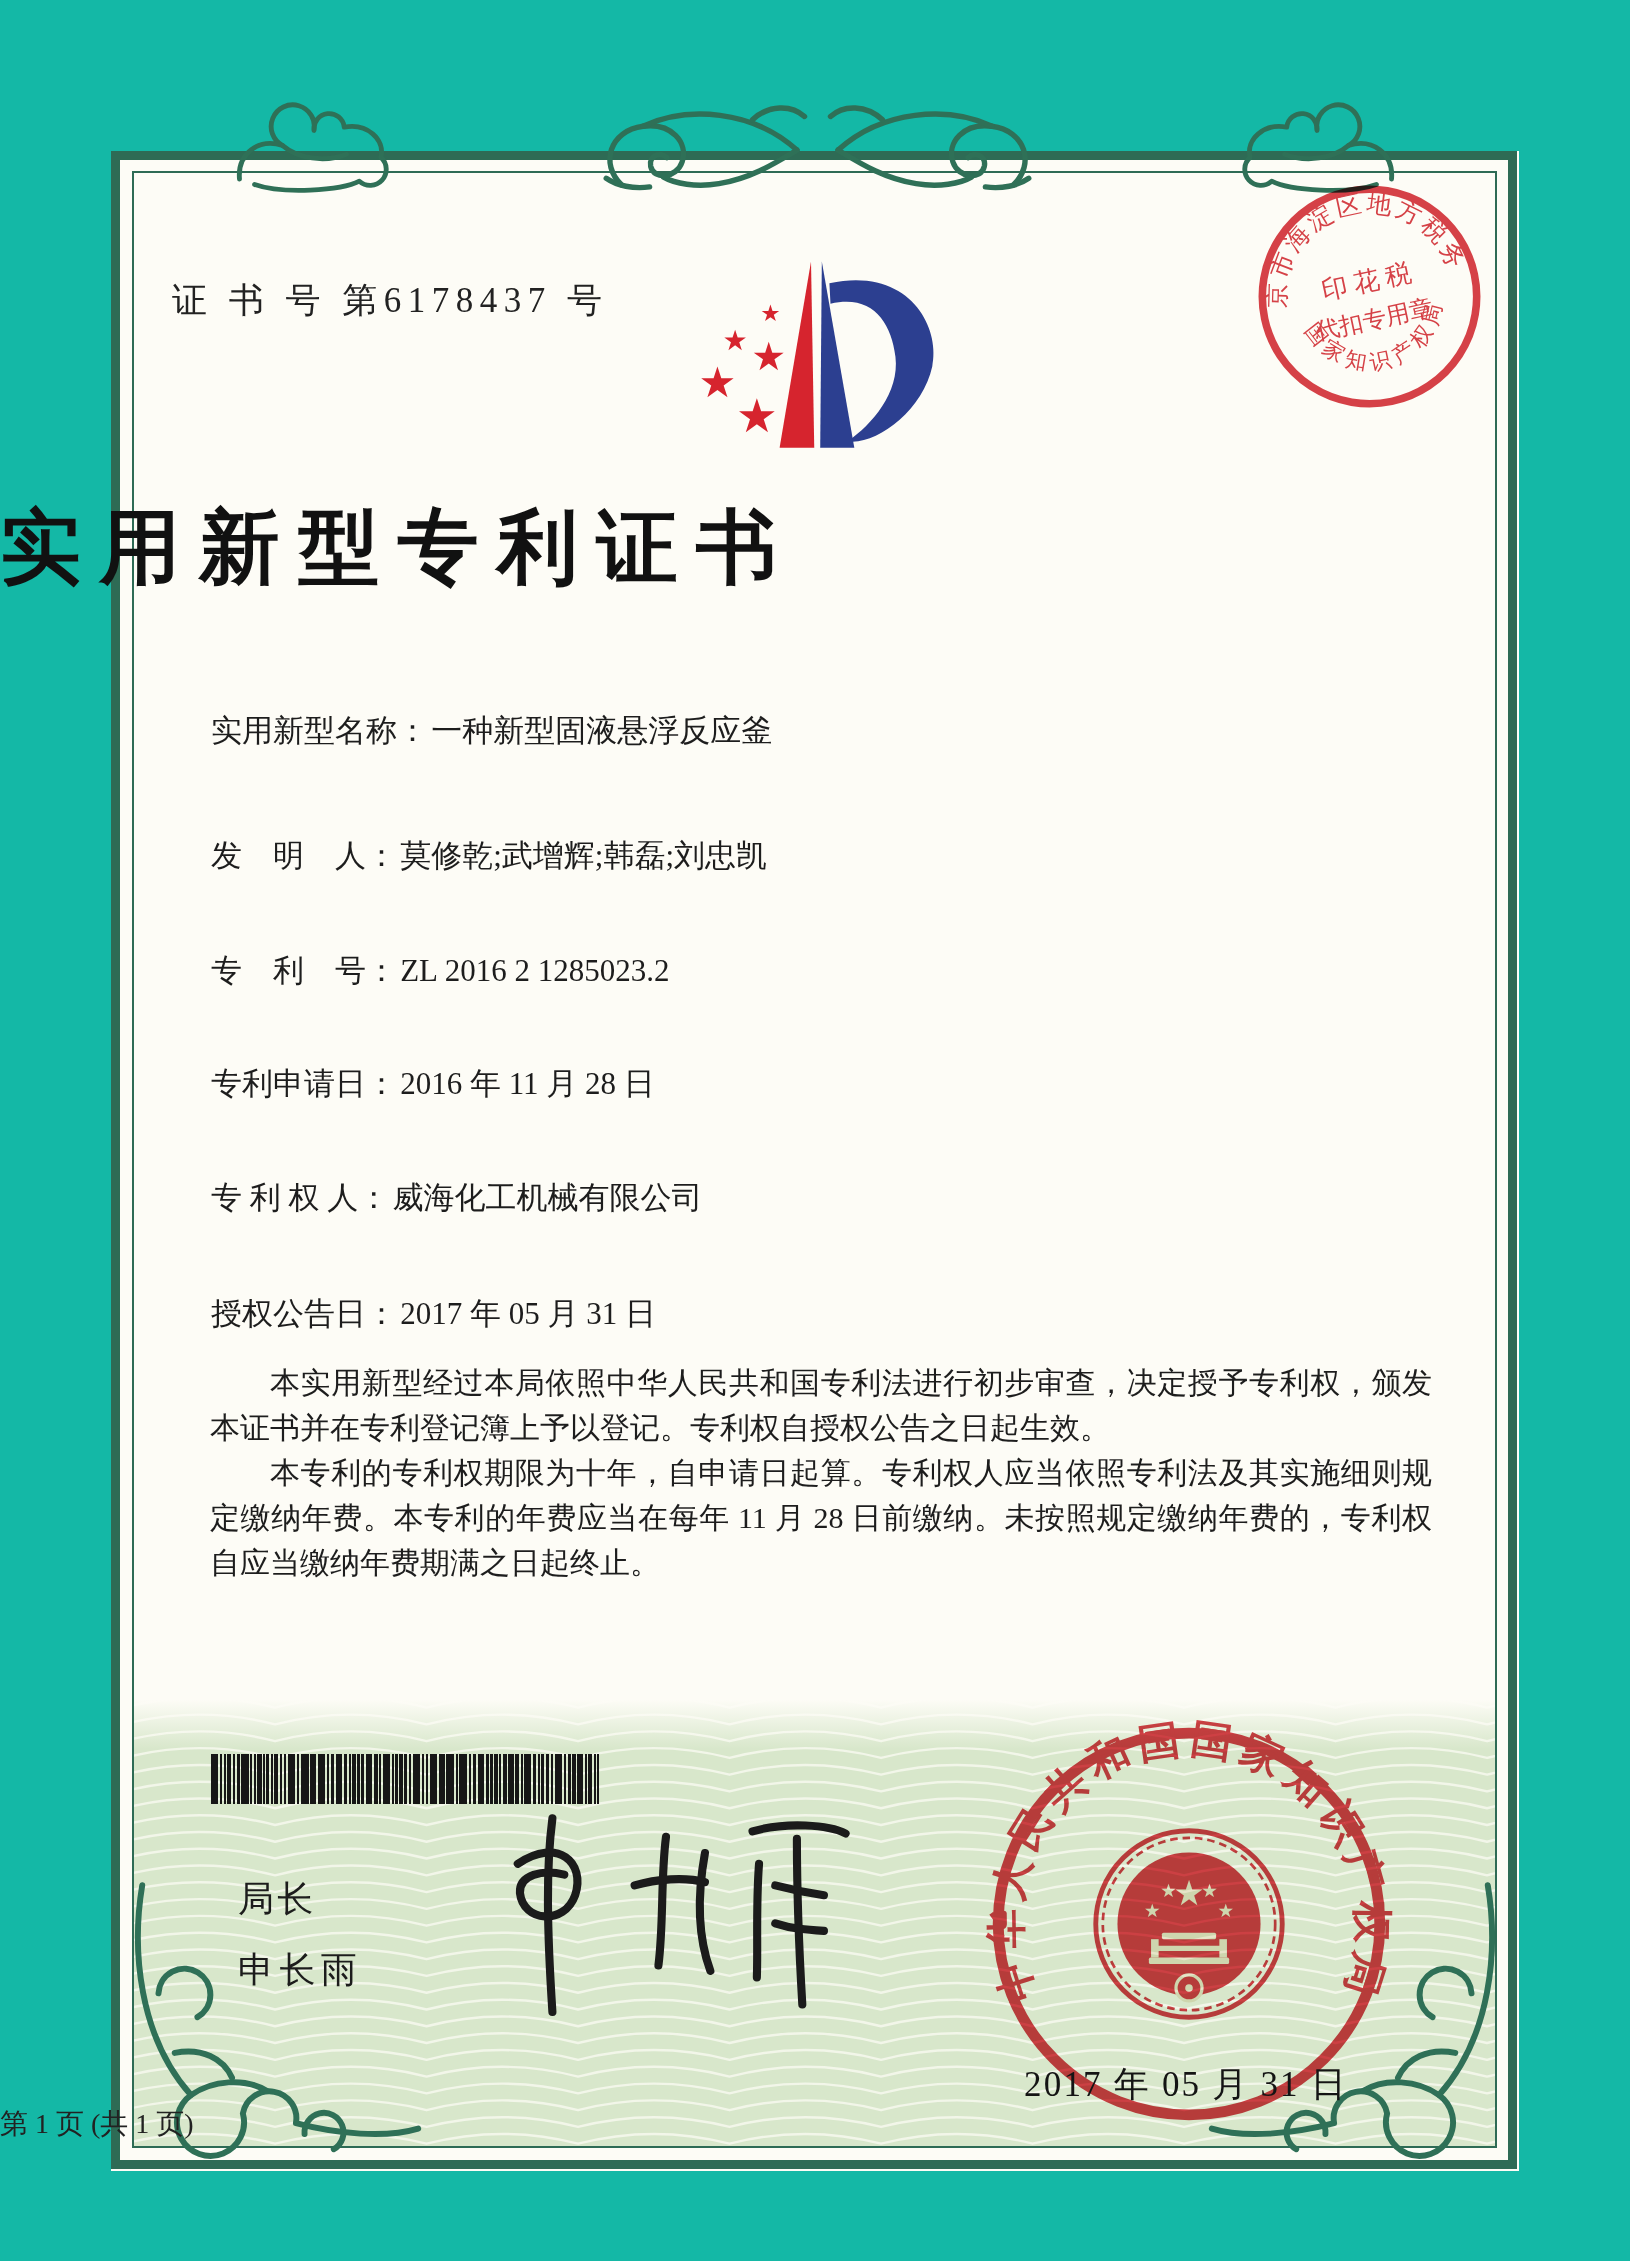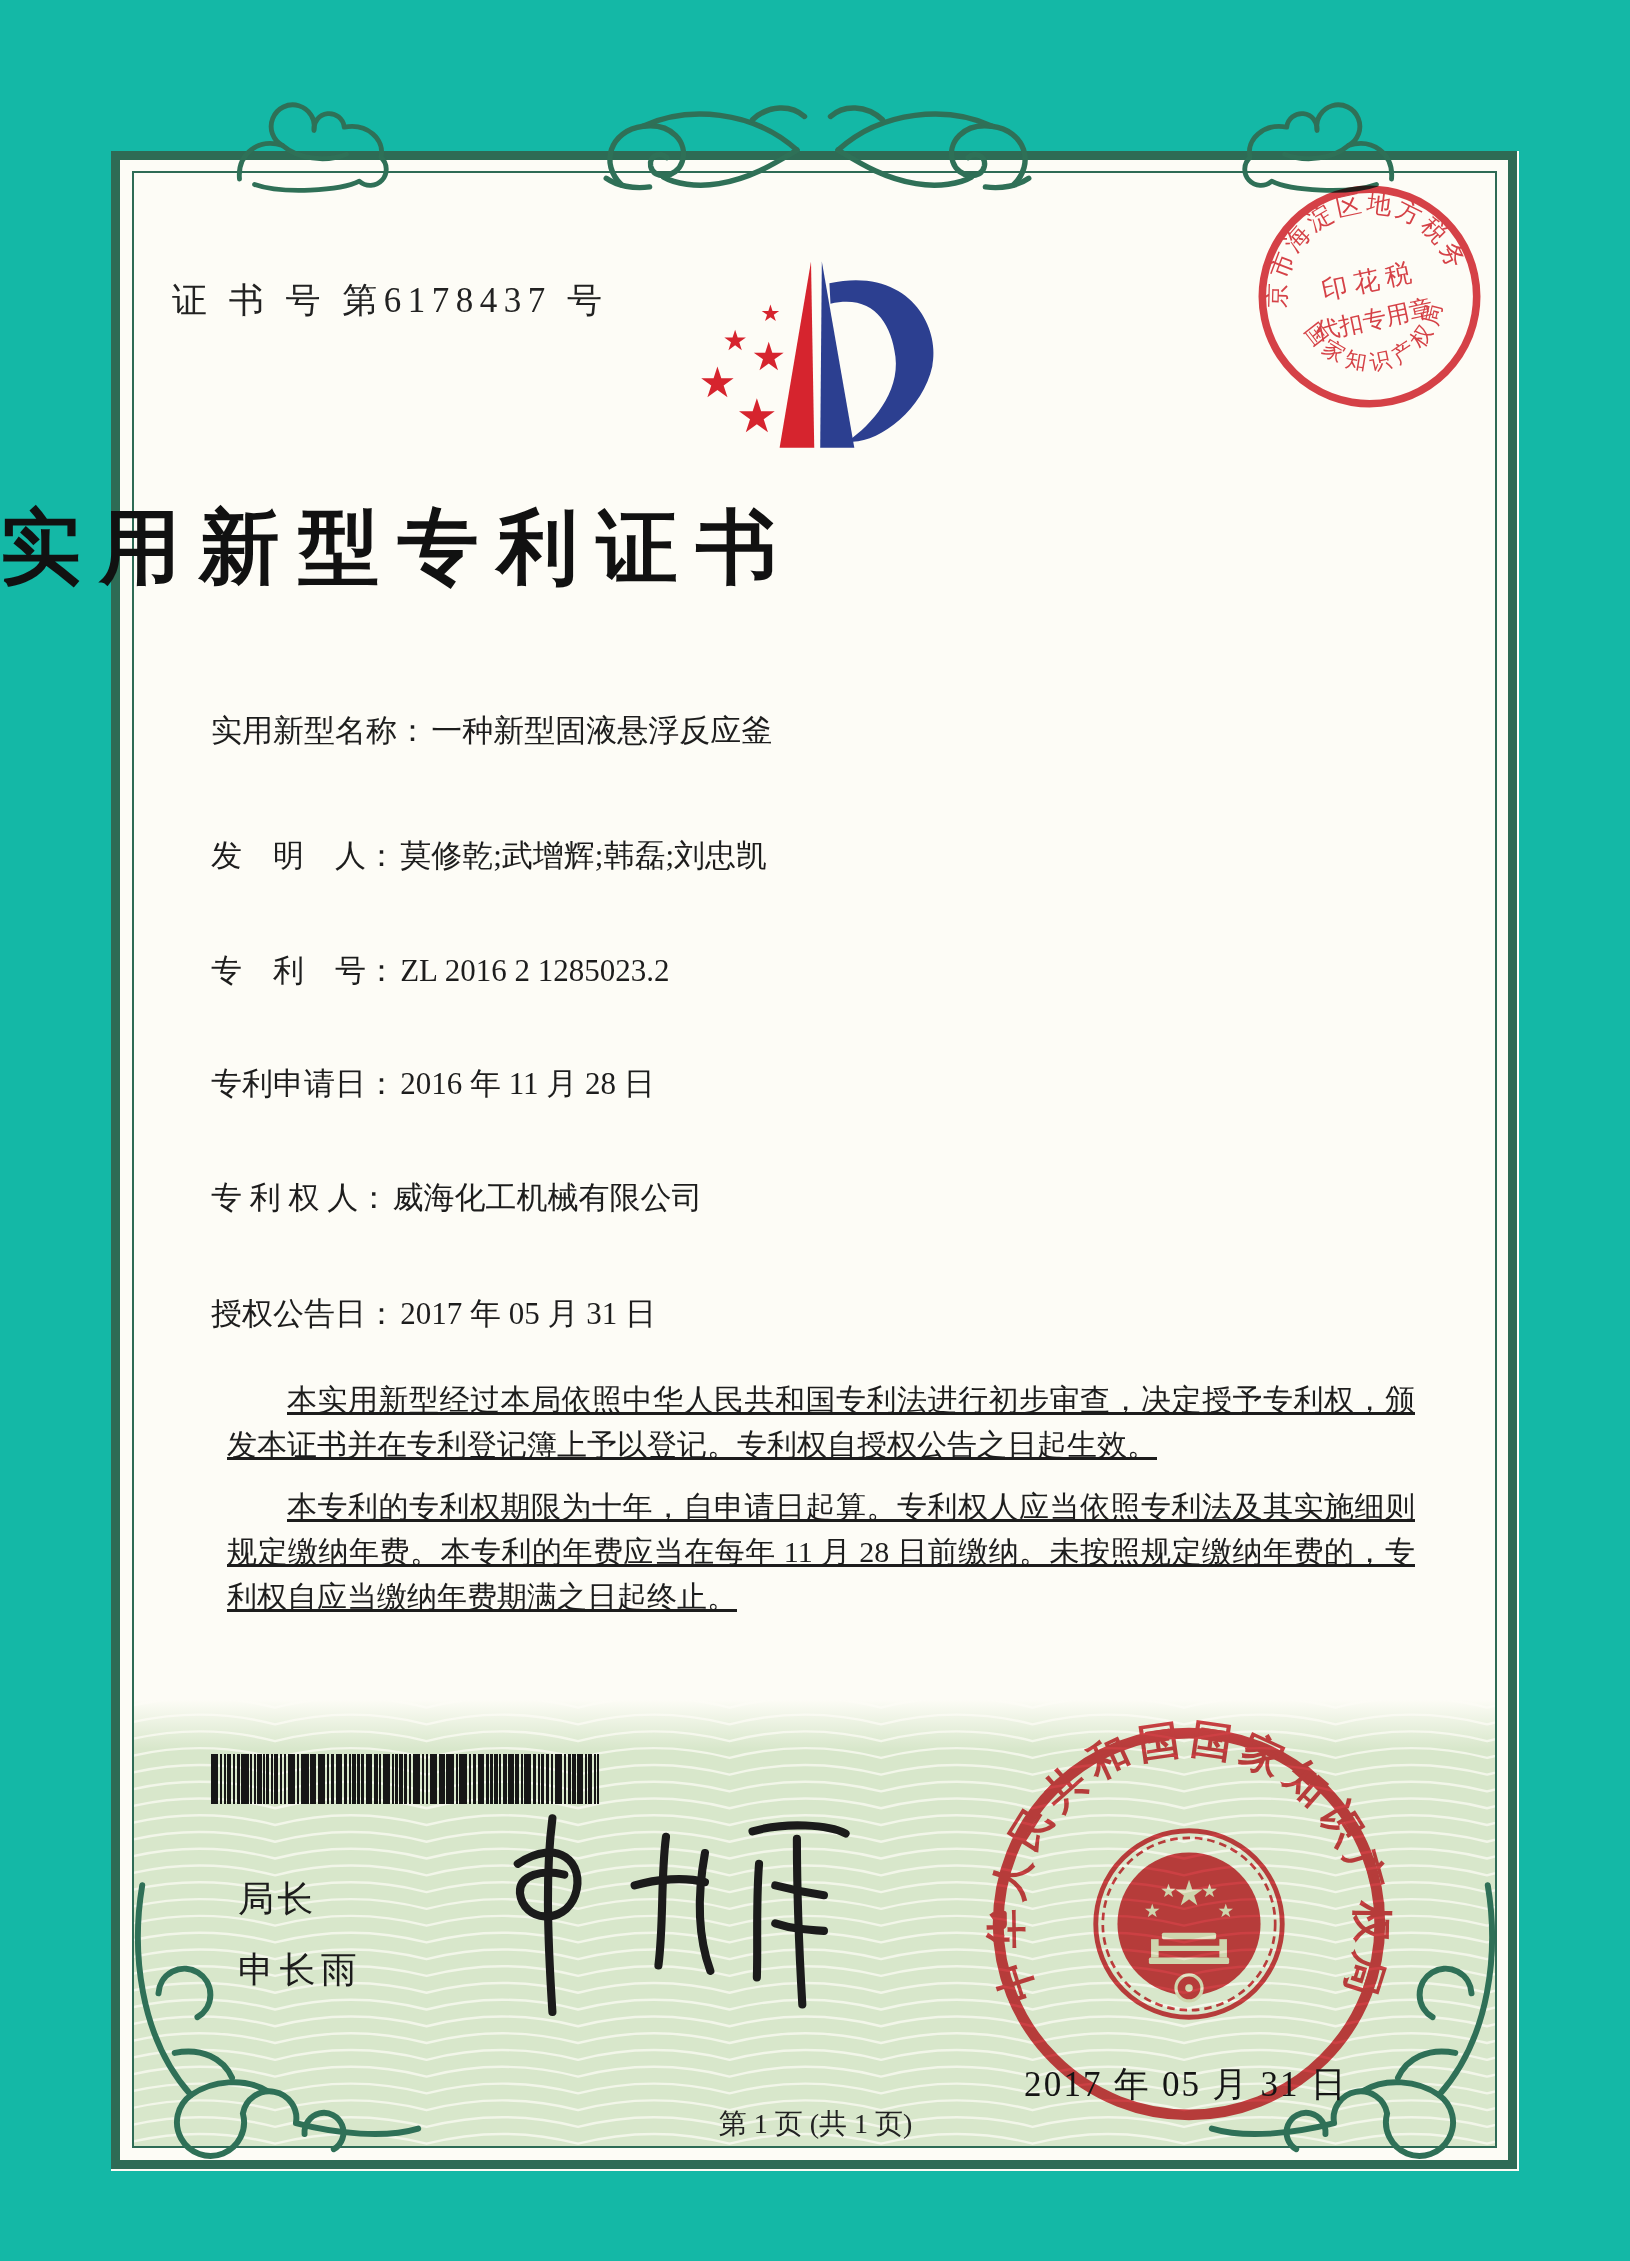--- a/index.html
+++ b/index.html
@@ -17,31 +17,31 @@
     border:9.7px solid #2e6b55;}
   .frame-inner{position:absolute; left:132px; top:171px; width:1361px; height:1973px;
     border:2.7px solid #2e6b55;}
   .cert-no{position:absolute; left:172px; top:277px; font-size:35px; letter-spacing:6.5px; color:#222;}
   .title{position:absolute; left:0; top:494px; width:1631px; text-align:left;
     font-size:81px; font-weight:bold; letter-spacing:18.4px; color:#111;}
   .field{position:absolute; left:211px; font-size:31px; white-space:nowrap; color:#1d1d1d;}
   .fvalue{margin-left:3.2px;margin-top:22px;}
   .paras{position:absolute; left:210px; top:1360px; width:1222px; font-size:30px;
     line-height:1.5; text-align:justify; color:#1d1d1d;}
-  .paras p{margin:17px; text-indent:2em;text-decoration:underline;}
+  .paras p{margin:0; text-indent:2em;}
   .barcode{position:absolute; left:211px; top:1754px; width:388px; height:50px;
     background-image:
       repeating-linear-gradient(90deg,#161616 0 2.2px,rgba(0,0,0,0) 2.2px 4.3px),
       repeating-linear-gradient(90deg,#161616 0 1.6px,rgba(0,0,0,0) 1.6px 9.2px),
       repeating-linear-gradient(90deg,#161616 0 3.8px,rgba(0,0,0,0) 3.8px 15.7px);}
   .director-label{position:absolute; left:238px; top:1875px; font-size:36px; letter-spacing:3.2px;}
   .director-name{position:absolute; left:238px; top:1946px; font-size:36px; letter-spacing:5.4px;}
   .issue-date{position:absolute; left:975px; top:2061px; width:422px; text-align:center;
     font-size:35px; letter-spacing:2.2px; color:#141414;}
-  .footer{position:absolute; left:0; top:2105px; width:1631px; text-align:center; font-size:28px; color:#222;}
+  .footer{position:absolute; left:0; top:2105px; width:1631px; text-align:left; font-size:28px; color:#222;}
   svg{position:absolute; overflow:visible;}
   .seal-svg{mix-blend-mode:multiply; opacity:.95;}
   .green-orn{stroke:#2f7057; fill:none; stroke-linecap:round; stroke-linejoin:round;}
 </style>
 </head>
 <body>
 
 <div id="page">
 
   <div class="paper"></div>

